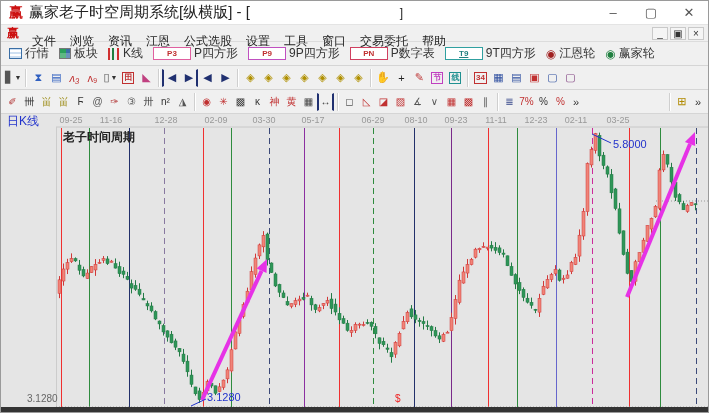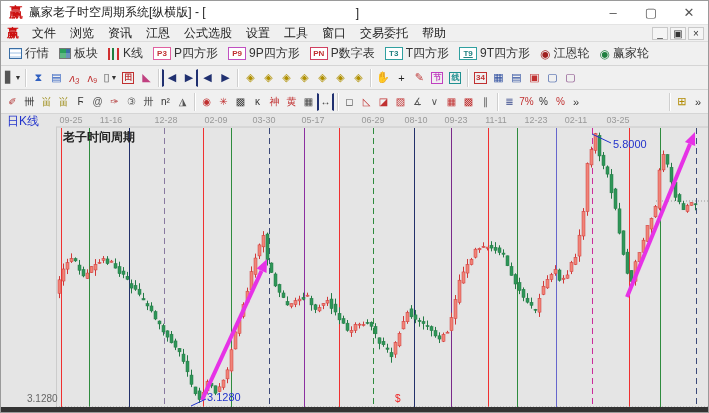--- a/index.html
+++ b/index.html
@@ -4,44 +4,44 @@
 <style>
   * { margin:0; padding:0; box-sizing:border-box; }
   body { background:#777; font-family:"Liberation Sans", sans-serif; }
   .window { position:relative; width:709px; height:413px; background:#fff;
             border:1px solid #9a9a9a; overflow:hidden; }
 
   
   .titlebar { height:24px; background:#ffffff; display:flex; align-items:center;
               border-bottom:1px solid #e4e4e4; }
   .app-logo { color:#cc1111; font-weight:bold; font-size:14px; margin:0 6px 0 8px; }
-  .title-text { font-size:12px; color:#222; }
+  .title-text { font-size:15px; color:#222; }
   .title-suffix { font-size:12px; color:#222; margin-left:150px; }
   .win-controls { margin-left:auto; display:flex; }
   .win-btn { width:38px; height:23px; display:flex; align-items:center; justify-content:center;
              color:#555; font-size:13px; cursor:default; }
 
   
   .menubar { height:17px; background:#f0f0f0; display:flex; align-items:center;
              font-size:12px; color:#222; border-bottom:1px solid #dcdcdc; }
   .menu-logo { color:#cc1111; font-weight:bold; margin:0 6px 0 6px; font-size:12px; }
-  .menu-item { padding:0 7px; height:100%; display:flex; align-items:center; }
+  .menu-item { padding:16px 7px; height:100%; display:flex; align-items:center; }
   .mdi-controls { margin-left:auto; display:flex; align-items:center; padding-right:4px; }
   .mdi-btn { font-size:10px; color:#333; width:16px; text-align:center; border:1px solid #c9c9c9;
              background:#f5f5f5; height:13px; line-height:11px; margin-left:2px; }
 
   
   .toolbar { background:#f0f0f0; border-bottom:1px solid #d5d5d5; display:flex;
              align-items:center; padding:0 3px; white-space:nowrap; }
   .tb-row1 { height:24px;text-align:right; }
   .tb-row2 { height:24px; }
   .tb-row3 { height:24px; }
   .tb1-item { display:flex; align-items:center; gap:3px; padding:2px 4px; font-size:12px;
               color:#333; border:1px solid transparent; }
-  .lbox { display:inline-flex; align-items:center; justify-content:center; width:18px; height:13px;
+  .lbox { display:inline-flex; align-items:center; justify-content:center; width:38px; height:13px;
           border:1px solid; font-size:8px; font-weight:bold; background:#fff; }
   .ic-grid { width:13px; height:11px; border:1px solid #3a6ea5;
              background: repeating-linear-gradient(0deg,#cfe0f2 0 2px,#fff 2px 4px),
                          repeating-linear-gradient(90deg,rgba(58,110,165,.35) 0 1px,transparent 1px 4px); }
   .ic-blocks { width:12px; height:11px;
              background: linear-gradient(90deg,#2aa05a 0 6px,#3a6ea5 6px);
              box-shadow: inset 0 -5px 0 rgba(255,255,255,.25); border:1px solid #777; }
   .ic-candle { width:12px; height:12px;
              background: repeating-linear-gradient(90deg,#d03030 0 2px,transparent 2px 4px,#208040 4px 6px,transparent 6px 9px); }
   .wheel-ic { font-size:12px; line-height:12px; }
@@ -115,24 +115,20 @@
         <span class="lbox" style="border-color: rgb(224, 96, 160); color: rgb(192, 48, 48);">P3</span>
         <span>P四方形</span>
       </div>
       <div class="tb1-item">
         <span class="lbox" style="border-color: rgb(192, 80, 192); color: rgb(192, 48, 48);">P9</span>
         <span>9P四方形</span>
       </div>
       <div class="tb1-item">
         <span class="lbox" style="border-color: rgb(208, 64, 96); color: rgb(192, 48, 48);">PN</span>
         <span>P数字表</span>
-      </div>
-      <div class="tb1-item">
-        <span class="lbox" style="border-color: rgb(48, 160, 160); color: rgb(32, 128, 128);">T3</span>
-        <span>T四方形</span>
       </div>
       <div class="tb1-item">
         <span class="lbox" style="border-color: rgb(48, 160, 160); color: rgb(32, 128, 128); text-decoration: underline;">T9</span>
         <span>9T四方形</span>
       </div>
       <div class="tb1-item">
         <span class="wheel-ic" style="color: rgb(160, 32, 32);">◉</span>
         <span>江恩轮</span>
       </div>
       <div class="tb1-item">

